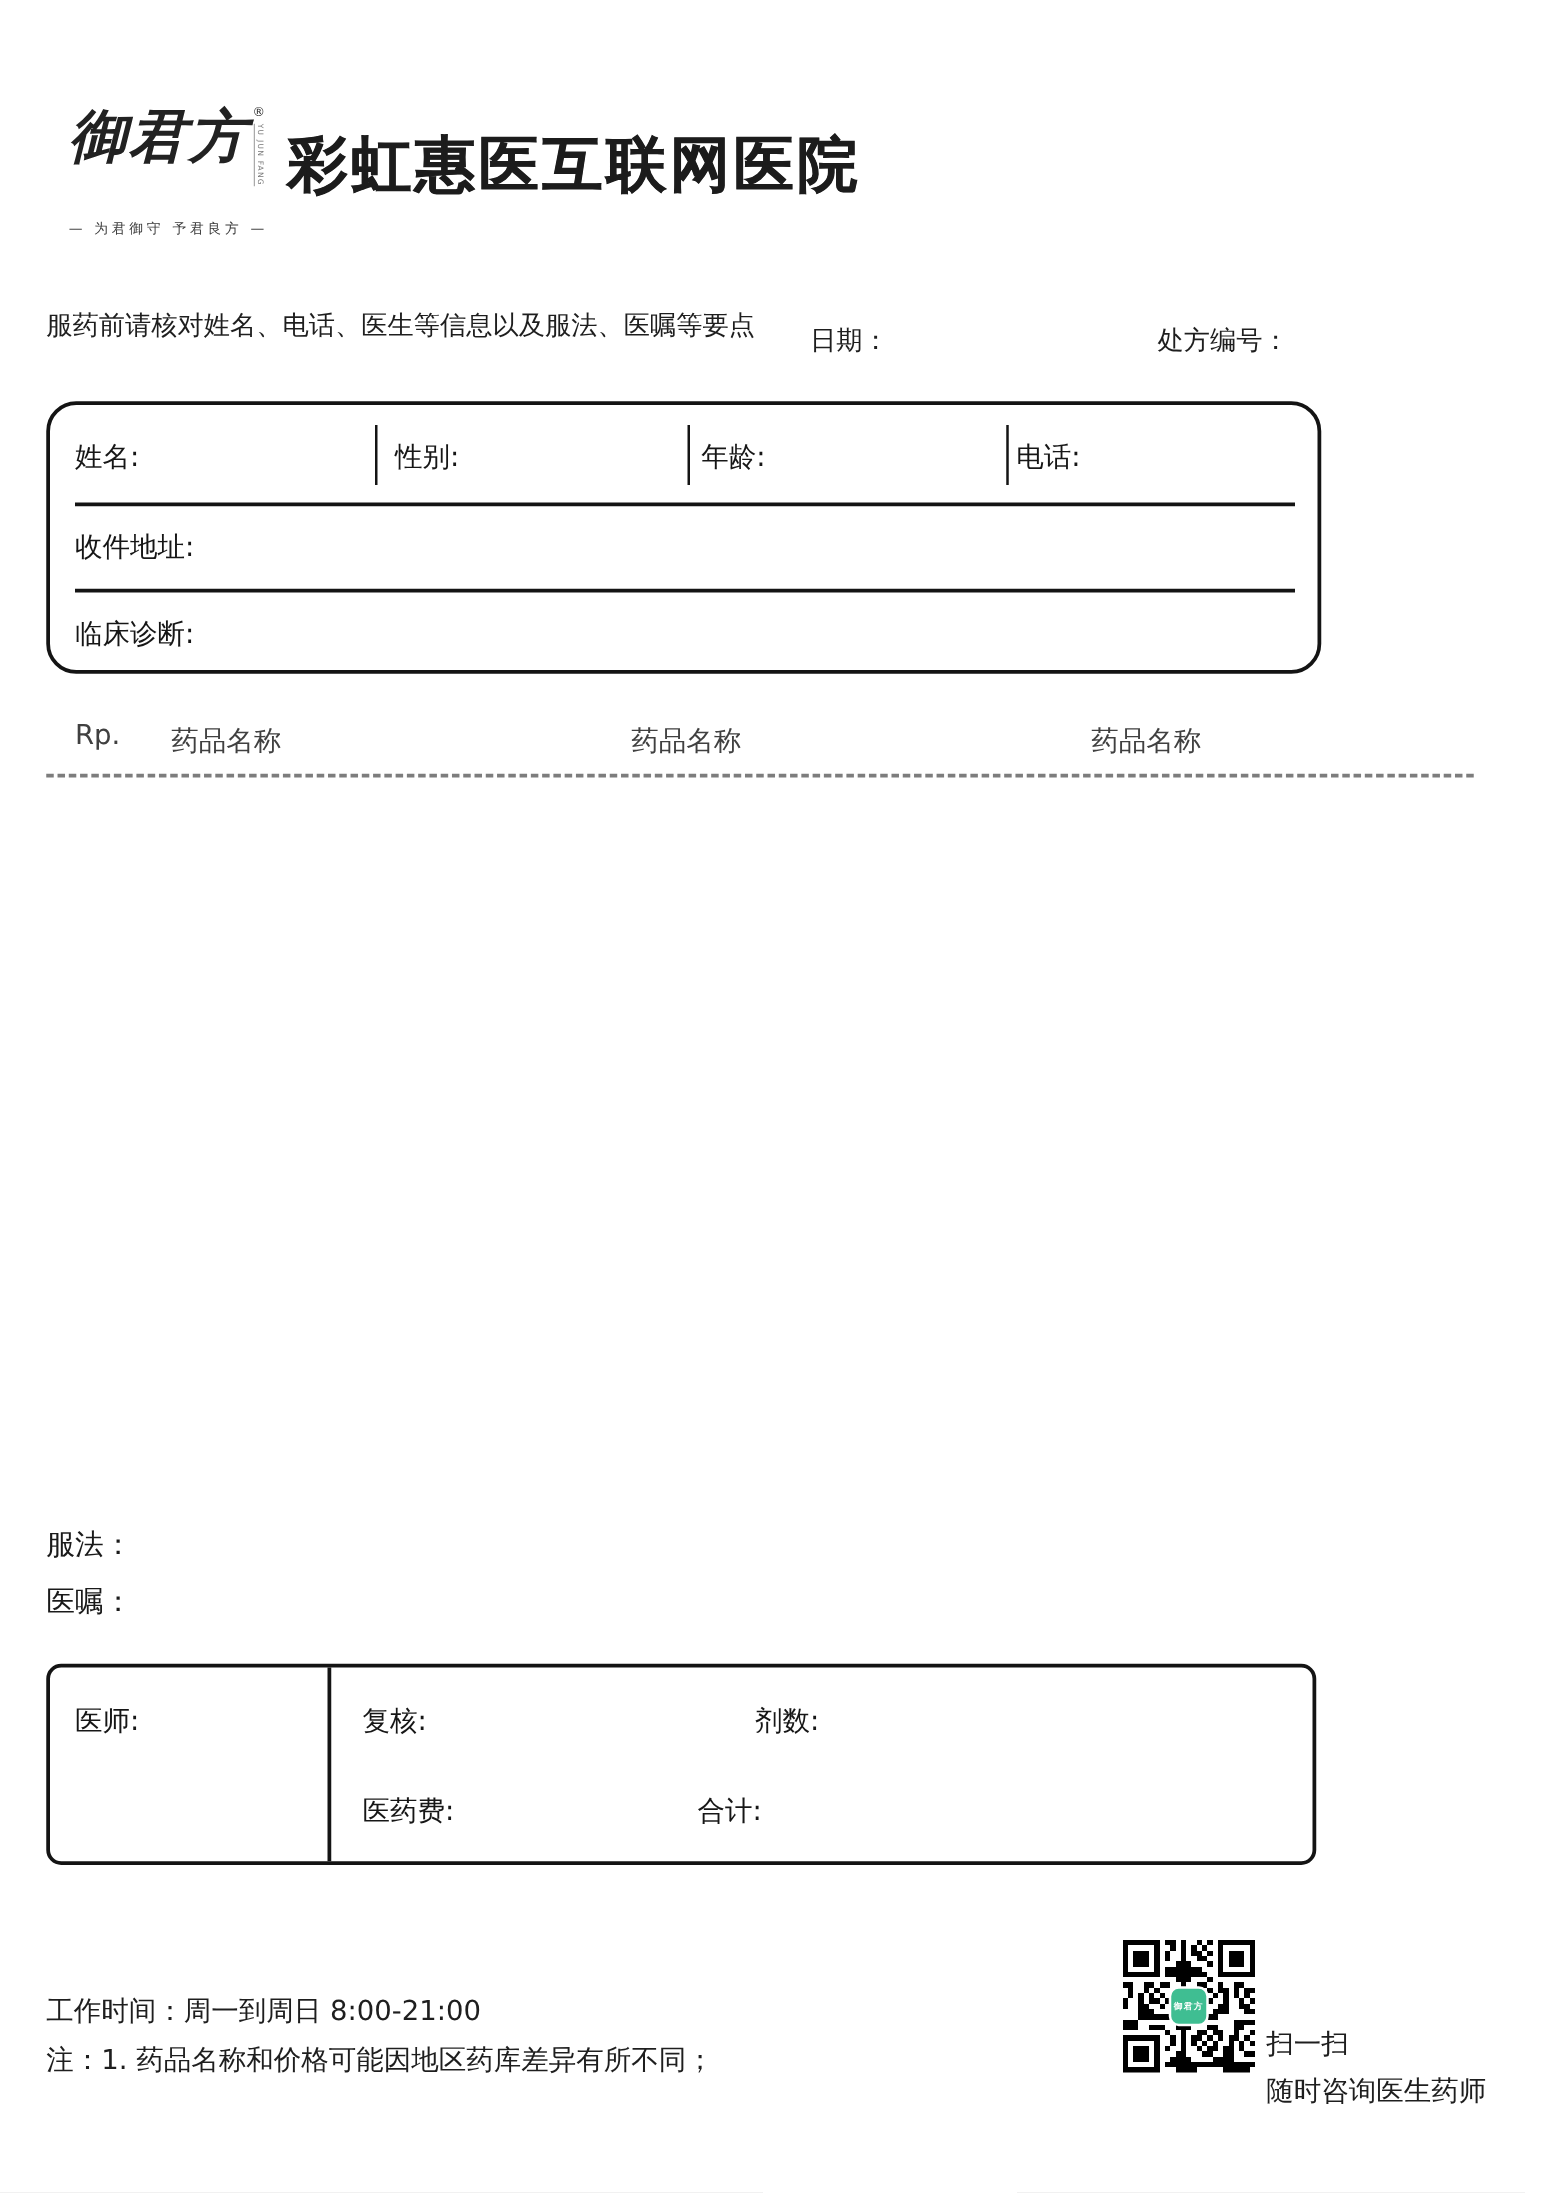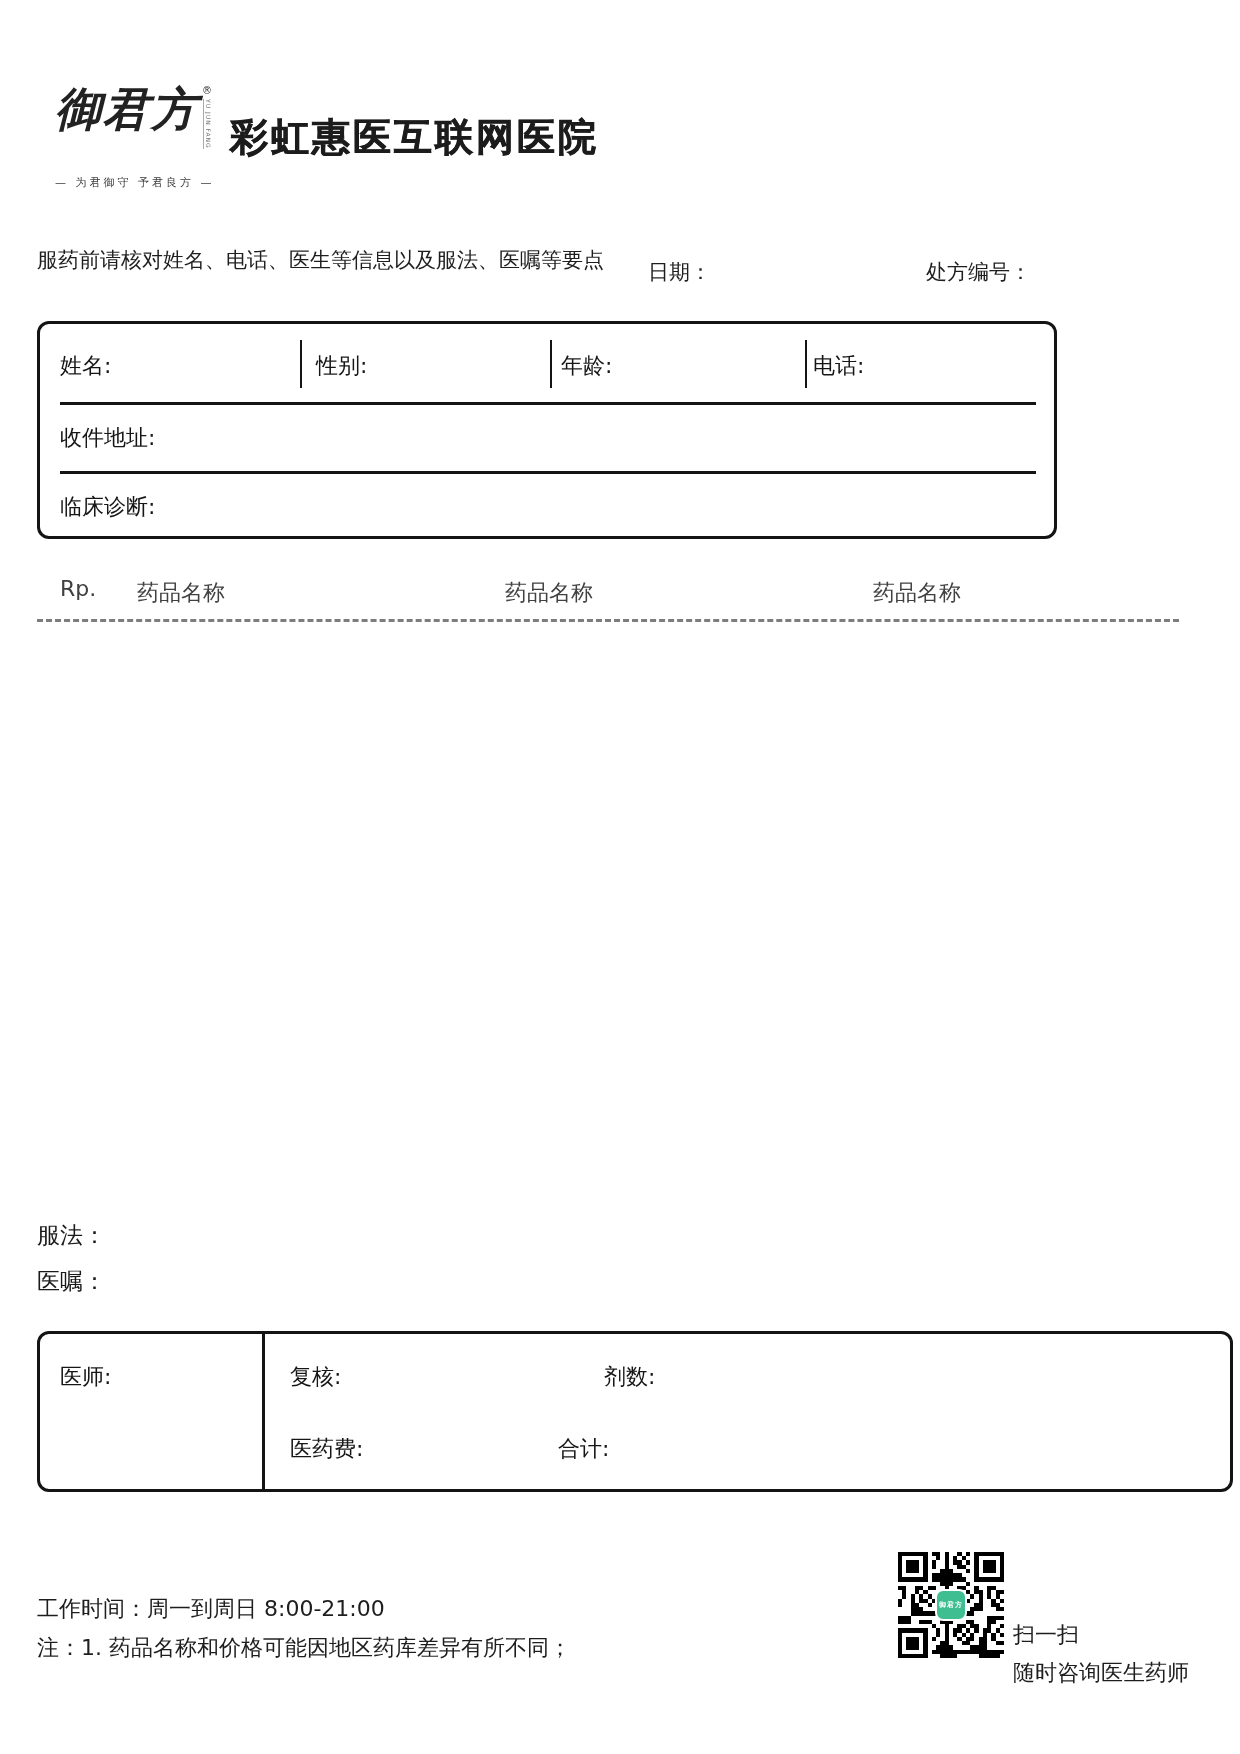--- a/index.html
+++ b/index.html
@@ -29,35 +29,35 @@
   .logo-vert {
     writing-mode: vertical-rl; text-orientation: mixed;
     font-size:6px; letter-spacing:1px; color:#777; margin-top:3px;
     border-left:1px solid #aaa; padding-left:1px;
   }
   .logo-tagline {
     margin-top:26px; font-size:11px; letter-spacing:3px;
     color:#3a3a3a; white-space:nowrap;
   }
   .hospital-title {
-    left:230px; top:112px; margin:0;
-    font-size:38px; font-weight:900; letter-spacing:3px; color:#1c1c1c;
+    left:230px; top:100px; margin:0;
+    font-size:48px; font-weight:900; letter-spacing:3px; color:#1c1c1c;
     -webkit-text-stroke: 0.6px #1c1c1c;
   }
 
   
   .notice-txt { font-size:21px; color:#1e1e1e; white-space:nowrap; }
   .reminder   { left:37px;  top:246px; }
   .date-lbl   { left:624px; top:258px;margin-left:24px; }
   .rxno-lbl   { left:926px; top:258px; }
 
   
   .patient-box {
     left:37px; top:321px; width:1020px; height:218px;
-    border:3px solid #141414; border-radius:12px;
+    border:3px solid #141414; border-radius:24px;
   }
   .pb-label { position:absolute; font-size:22px; color:#161616; white-space:nowrap; }
   .pb-vdiv  { position:absolute; width:2px; background:#141414; top:16px; height:48px; }
   .pb-hline { position:absolute; left:20px; right:18px; height:3px; background:#141414; }
 
   
   .rp-label  { left:60px;  top:576px; font-size:23px; font-weight:400; }
   .drug-col1 { left:137px; top:578px; }
   .drug-col2 { left:505px; top:578px; }
   .drug-col3 { left:873px; top:578px; }
@@ -66,21 +66,21 @@
     left:37px; top:619px; width:1142px; height:0;
     border-top:3px dashed #7d7d7d;
   }
 
   
   .usage-lbl  { left:37px; top:1220px; font-size:23px; }
   .advice-lbl { left:37px; top:1266px; font-size:23px; }
 
   
   .sign-box {
-    left:37px; top:1331px; width:1196px; height:161px;
+    left:37px; top:1331px; width:1016px; height:161px;
     border:3px solid #141414; border-radius:12px;
   }
   .sign-left-divider { position:absolute; left:222px; top:0; bottom:0; width:3px; background:#141414; }
   .sb-label { position:absolute; font-size:22px; color:#161616; white-space:nowrap; }
 
   
   .foot-txt { font-size:22px; color:#1e1e1e; white-space:nowrap;margin-top:48px; }
   .work-hours { left:37px; top:1546px; }
   .note-1     { left:37px; top:1585px; }
   .note-2     { left:37px; top:1623px; }

